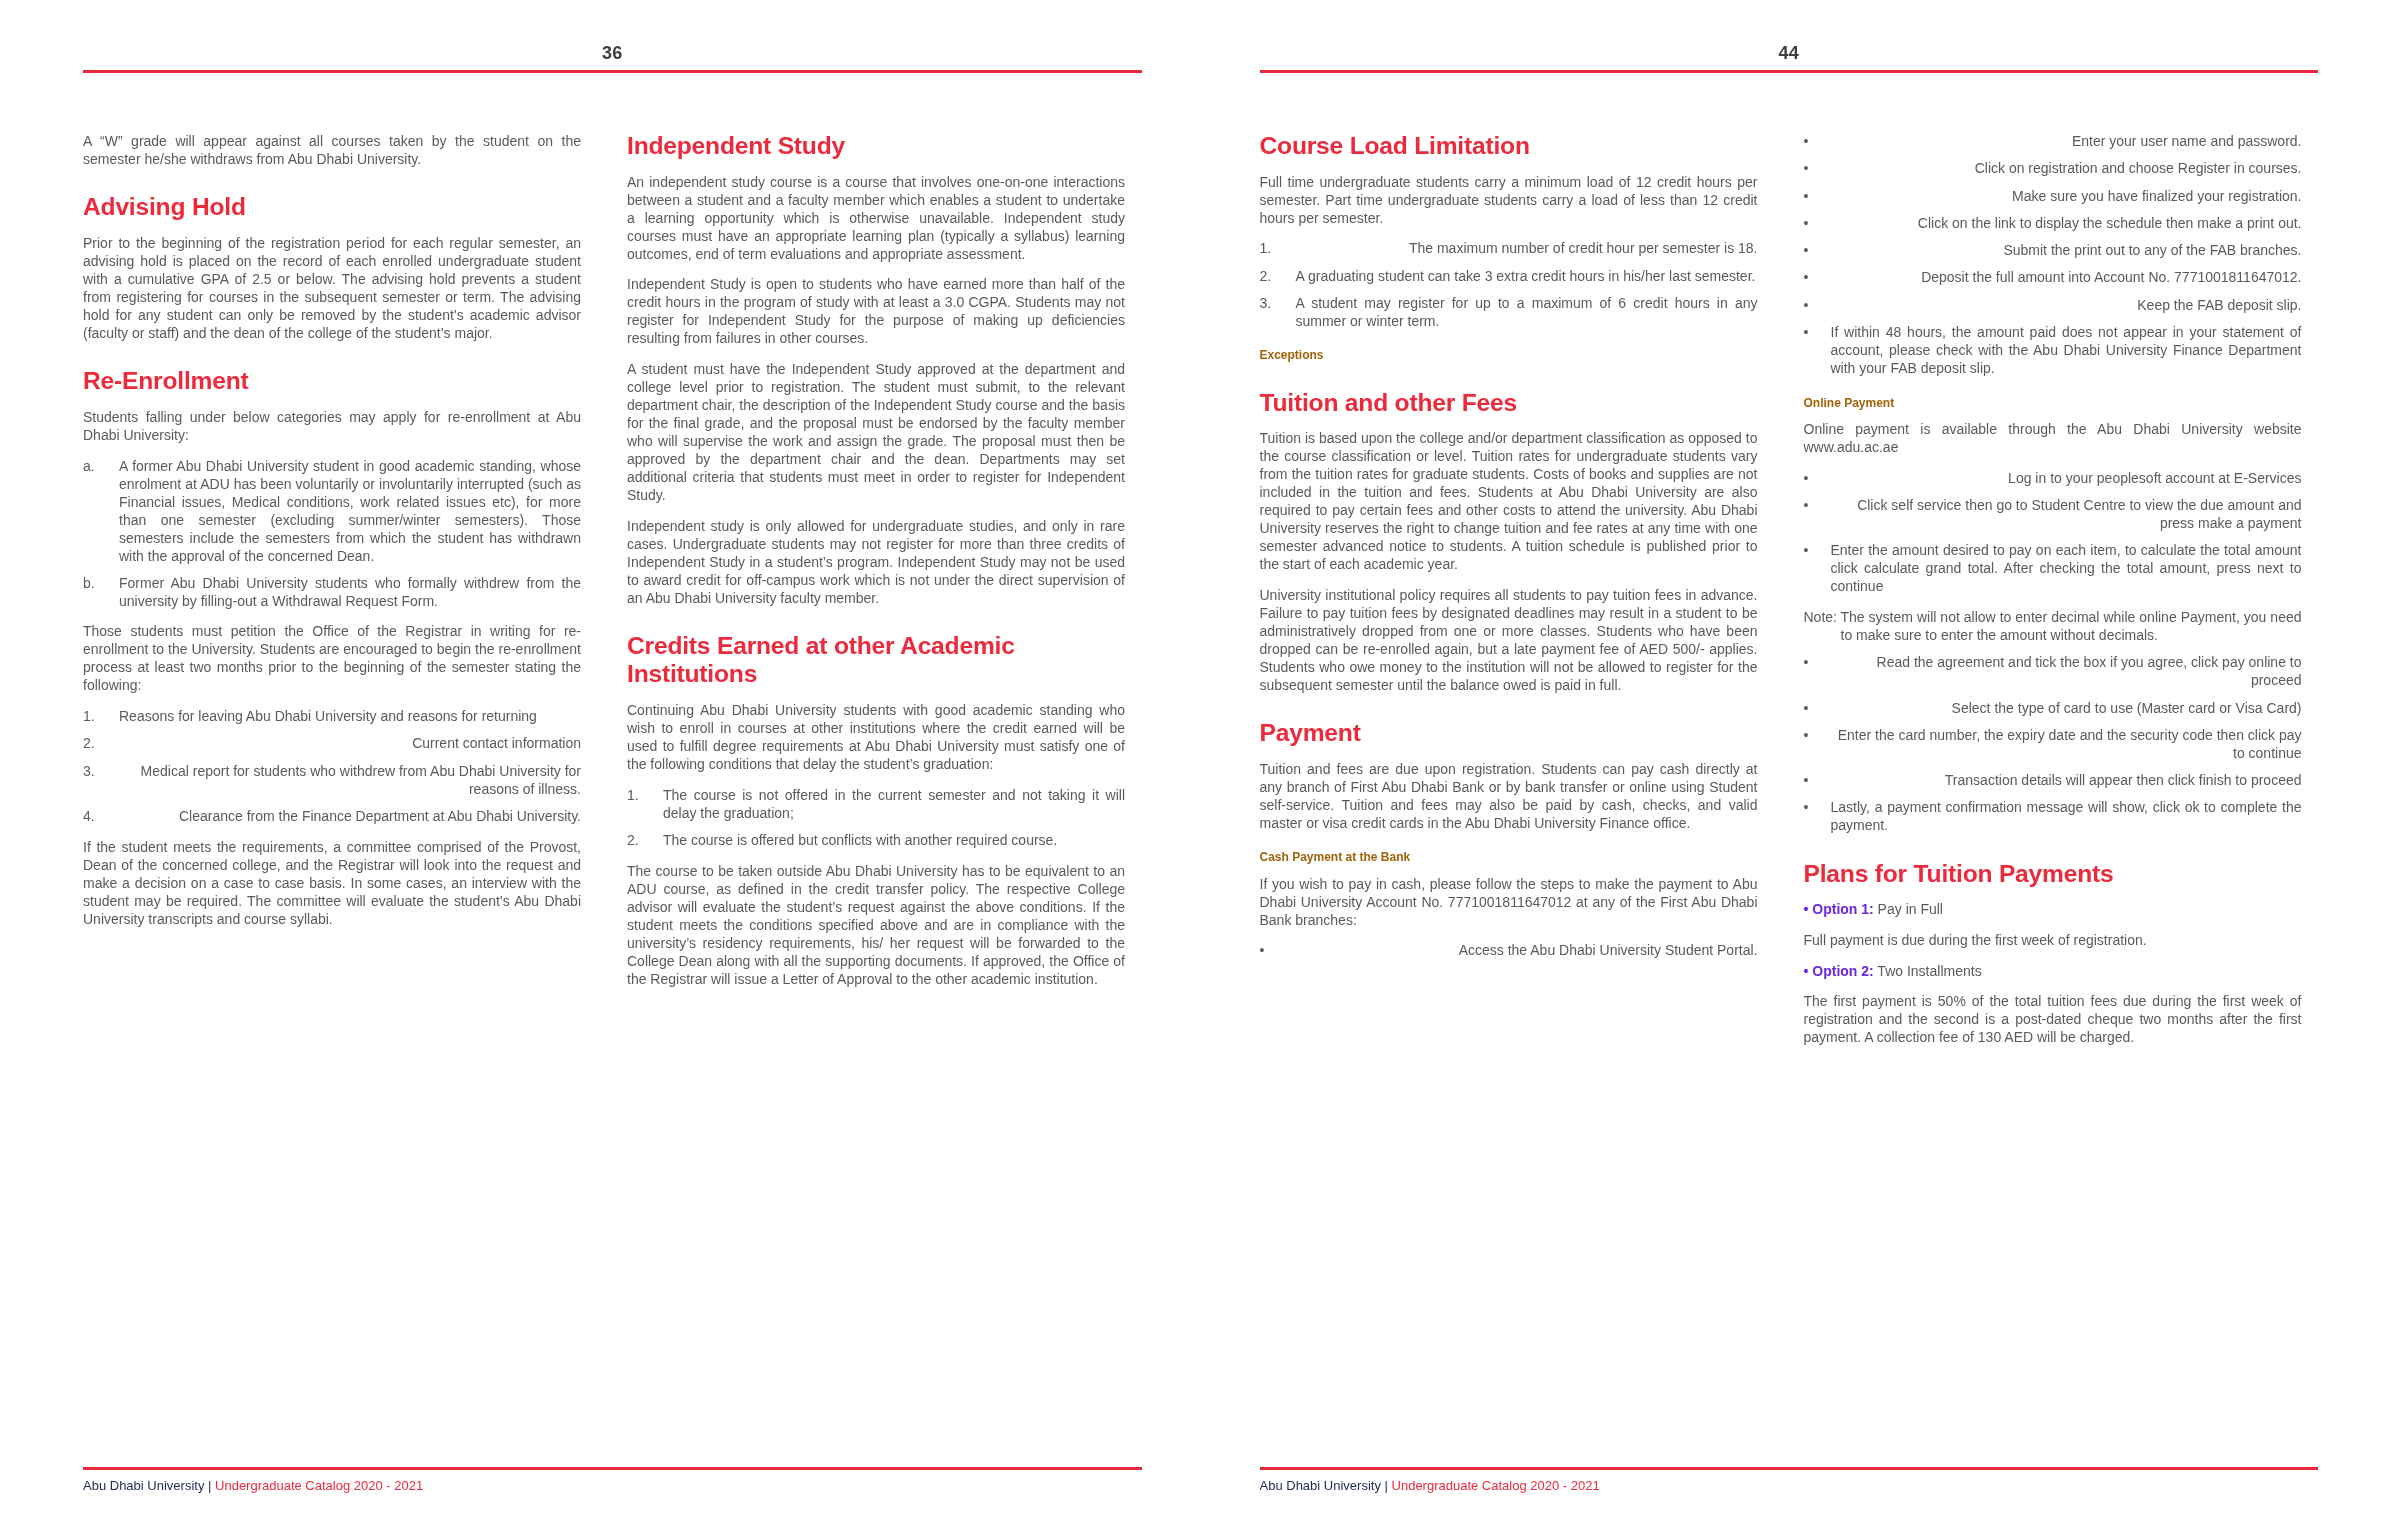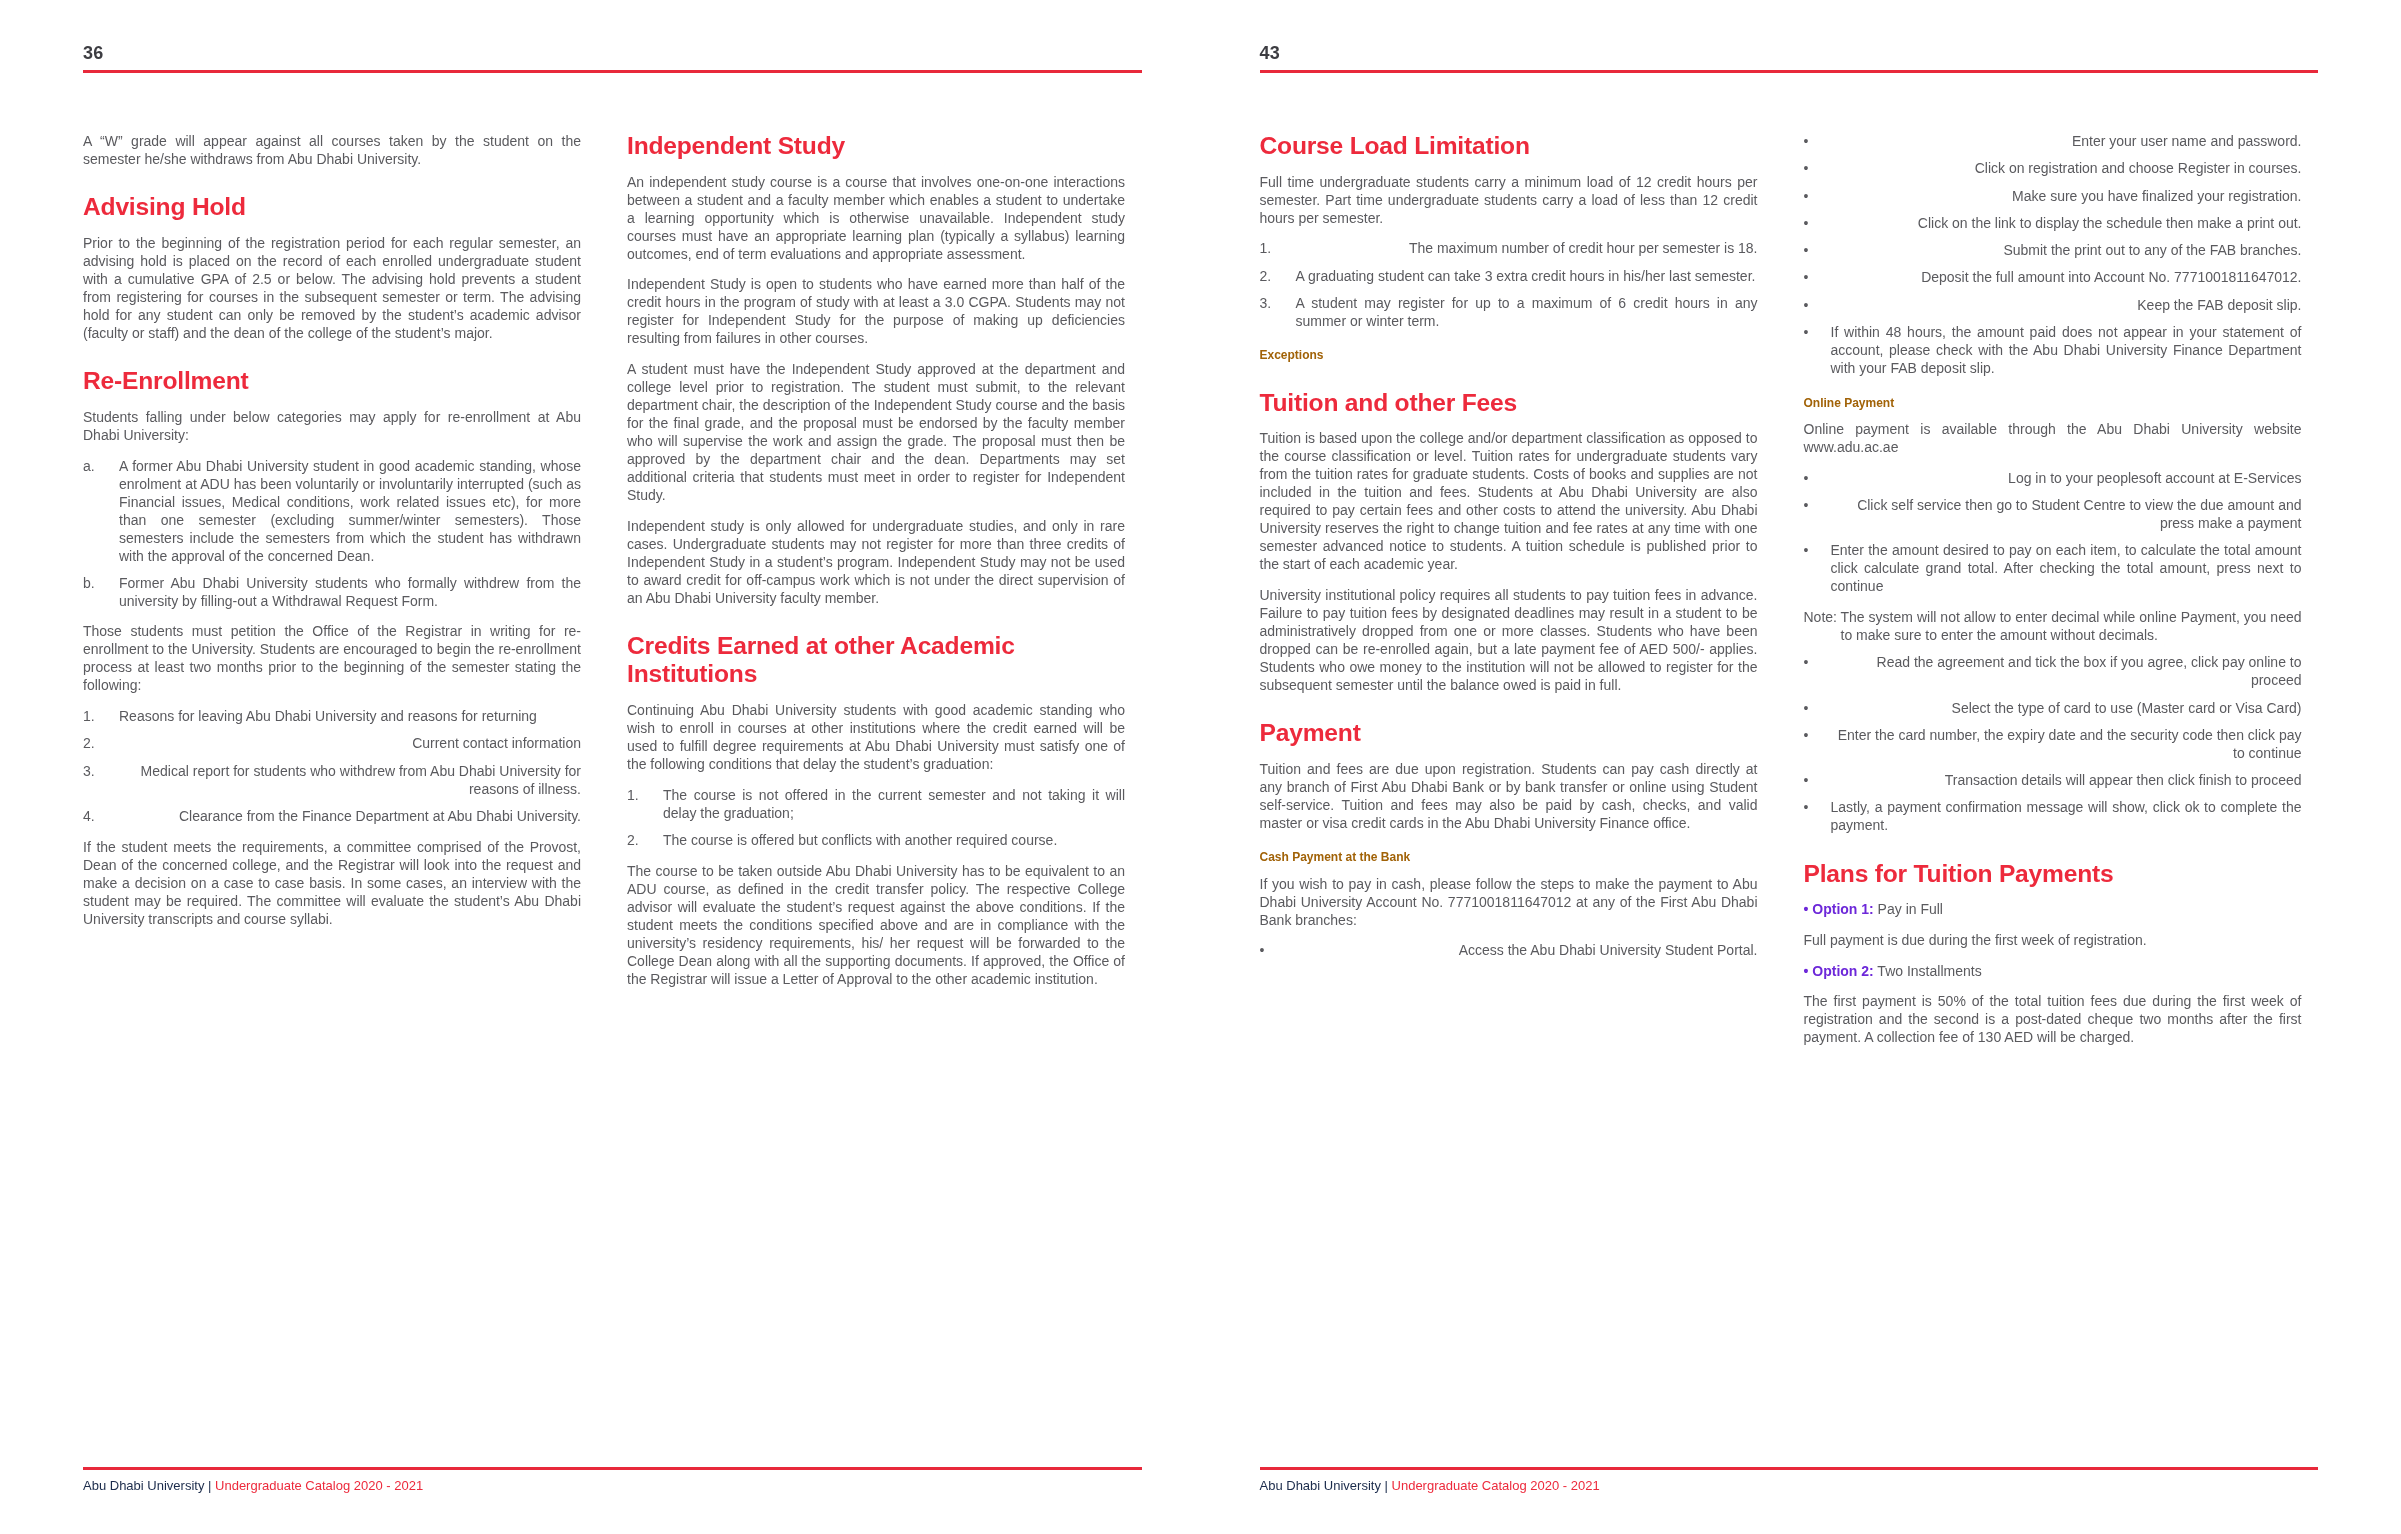--- a/index.html
+++ b/index.html
@@ -34,20 +34,21 @@
   .page-header {
     height: 32px;
     position: relative;
   }
   .folio {
     font-size: 18px;
     font-weight: bold;
     color: #3d3d42;
     letter-spacing: 0.3px;
     line-height: 1;
+    text-align: center;
   }
   .header-rule {
     height: 3.4px;
     background: #e8293b;
     margin-top: 7.6px;
     width: 100%;
   }
 
   
   .cols {
@@ -238,21 +239,21 @@
         <span>Abu Dhabi University</span>
         <span class="sep">|</span>
         <span class="red">Undergraduate Catalog 2020 - 2021</span>
       </div>
     </div>
   </div>
 
   <div class="page page-right">
 
     <div class="page-header">
-      <div class="folio">43</div>
+      <div class="folio">44</div>
       <div class="header-rule"></div>
     </div>
 
     <div class="cols">
 
       <div class="col">
 
         <h2 class="sec tight">Course Load Limitation</h2>
         <p class="body">Full time undergraduate students carry a minimum load of 12 credit hours per semester.  Part time undergraduate students carry a load of less than 12 credit hours per semester.</p>
 

